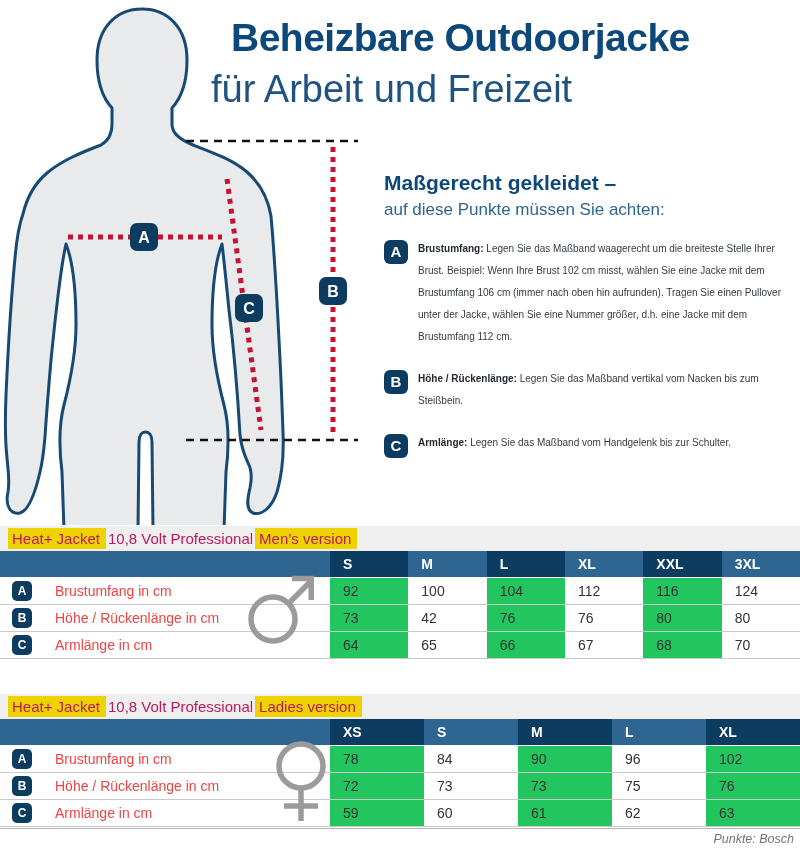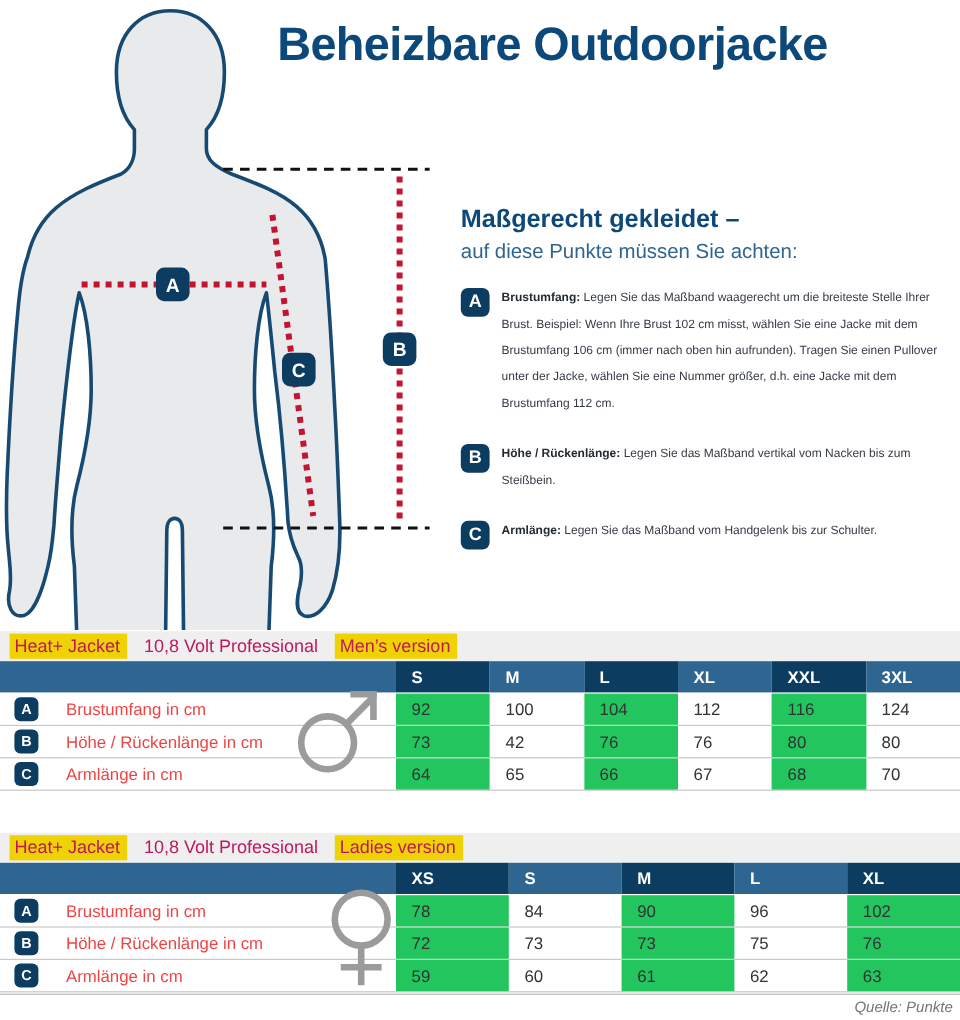--- a/index.html
+++ b/index.html
@@ -26,21 +26,21 @@
   .guide-text { font-size:10px; line-height:22px; color:#353b45; }
   .guide-text b { color:#23150f; color:#242a33; }
 
   
   .table-block { position:absolute; left:0; width:800px; }
   #table-0 { top:526px; }
   #table-1 { top:694px; }
   .t-title { height:25px; background:#efefef; font-size:15px; color:#be185d;
              display:flex; align-items:center; padding-left:8px; }
   .t-title .hl { background:#eed202; padding:2px 6px 2px 4px; }
-  .t-title .plain { padding:2px 14px; }
+  .t-title .plain { padding:2px 2px; }
   .t-header { display:flex; height:26px; }
   .t-label-head { flex:none; width:330px; background:#2e6591; }
   .t-hcell { flex:1; color:#fff; font-weight:700; font-size:14px; display:flex; align-items:center; padding-left:13px; }
   .t-hcell.dark { background:#0d3c61; }
   .t-hcell.steel { background:#2e6591; }
   .t-body { border-top:1px solid #fff; }
   .t-row { display:flex; height:27px; border-bottom:1px solid #c9c9c9; }
   .t-labelcell { flex:none; width:330px; display:flex; align-items:center; }
   .row-badge { width:20px; height:20px; background:#0d3c61; border-radius:5px; color:#fff;
                font-weight:700; font-size:12px; text-align:center; line-height:20px; margin-left:12px; }
@@ -96,20 +96,21 @@
       </g>
       <g>
         <rect x="235" y="294" width="28" height="28" rx="7" fill="#0d3c61"></rect>
         <text x="249" y="314" text-anchor="middle" font-size="16" font-weight="bold" fill="#fff" font-family="Liberation Sans, sans-serif">C</text>
       </g>
     </svg>
   </div>
 
   <div class="title-block">
     <div class="title-main">Beheizbare Outdoorjacke</div>
+    <div class="title-sub">für Arbeit und Freizeit</div>
   </div>
 
   <div class="guide">
     <div class="guide-h1">Maßgerecht gekleidet –</div>
     <div class="guide-h2">auf diese Punkte müssen Sie achten:</div>
     <div class="guide-items">
       <div class="guide-item">
         <div class="badge">A</div>
         <div class="guide-text"><b>Brustumfang:</b> <span>Legen Sie das Maßband waagerecht um die breiteste Stelle Ihrer Brust. Beispiel: Wenn Ihre Brust 102 cm misst, wählen Sie eine Jacke mit dem Brustumfang 106 cm (immer nach oben hin aufrunden). Tragen Sie einen Pullover unter der Jacke, wählen Sie eine Nummer größer, d.h. eine Jacke mit dem Brustumfang 112 cm.</span></div>
       </div>
@@ -234,15 +235,15 @@
         </div>
       </div>
     <svg id="sym-female" class="gender-sym" width="62" height="84" viewBox="0 0 62 84">
       <circle cx="31" cy="26" r="22" fill="none" stroke="#9b9b9b" stroke-width="5.5"></circle>
       <line x1="31" y1="48" x2="31" y2="81" stroke="#9b9b9b" stroke-width="5.5"></line>
       <line x1="14" y1="66" x2="48" y2="66" stroke="#9b9b9b" stroke-width="5.5"></line>
     </svg>
   </div>
 
   <div class="foot-rule"></div>
-  <div class="source">Quelle: Punkte</div>
+  <div class="source">Punkte: Bosch</div>
 
 </div>
 
 </body></html>

